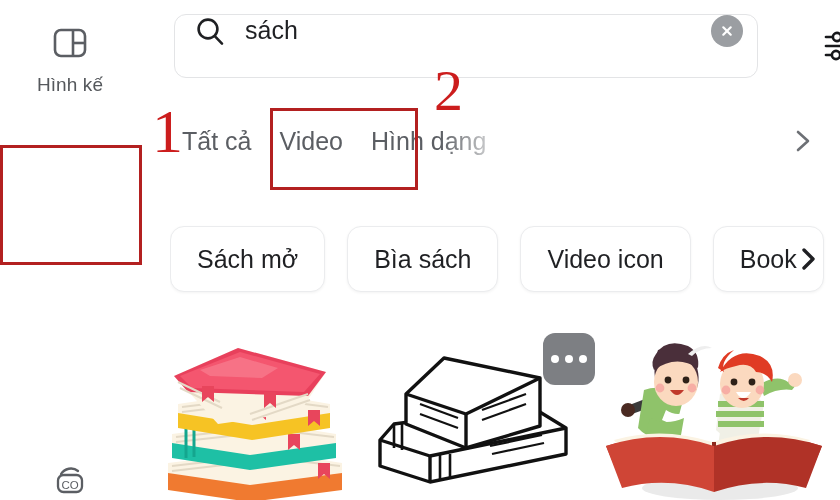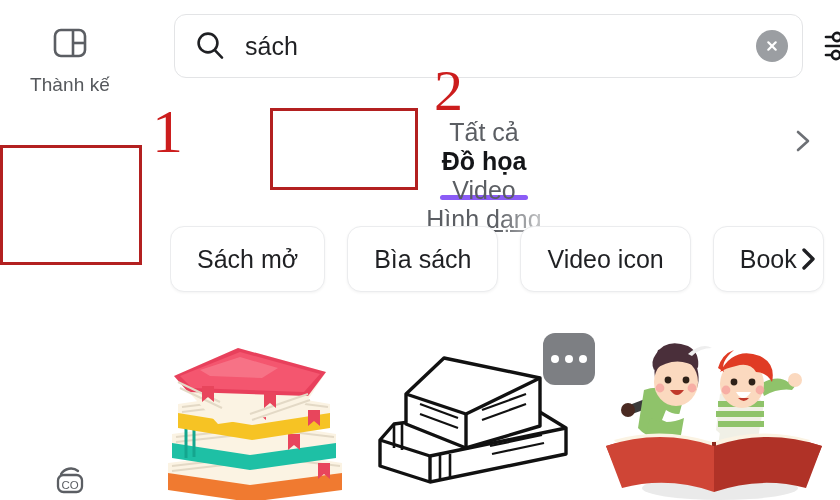--- a/index.html
+++ b/index.html
@@ -76,28 +76,28 @@
     width: 700px;
     height: 500px;
     background: #ffffff;
   }
 
   
   #search-bar {
     position: absolute;
     left: 34px;
     top: 14px;
-    width: 629px;
+    width: 584px;
     height: 64px;
     box-sizing: border-box;
     border: 1.5px solid #e3e4e6;
     border-radius: 12px;
     background: #ffffff;
     display: flex;
-    align-items: center;
+    align-items: flex-start;
   }
   #search-icon-wrap {
     margin-left: 18px;
     display: flex;
     align-items: center;
   }
   #search-input {
     border: 0;
     outline: 0;
     flex: 1;
@@ -134,21 +134,20 @@
 
   
   #tabs {
     position: absolute;
     left: 28px;
     top: 118px;
     width: 632px;
     height: 46px;
     display: flex;
     align-items: center;
-    flex-direction: column;
   }
   .tab {
     position: relative;
     font-size: 25px;
     color: #5b5e63;
     white-space: nowrap;
     padding: 0 14px;
     cursor: pointer;
   }
   .tab.active { color: #141518; font-weight: 700; }
@@ -156,21 +155,20 @@
     position: absolute;
     left: 12px;
     right: 12px;
     bottom: -24px;
     height: 5px;
     border-radius: 3px;
   }
   .tab.faded {
     -webkit-mask-image: linear-gradient(to right, #000 58%, rgba(0,0,0,0.15) 100%);
     mask-image: linear-gradient(to right, #000 58%, rgba(0,0,0,0.15) 100%);
-    text-decoration: underline;
   }
   #tabs-next {
     position: absolute;
     left: 646px;
     top: 124px;
     width: 34px;
     height: 34px;
     display: flex;
     align-items: center;
     justify-content: center;
@@ -279,21 +277,21 @@
   <div id="sidebar">
 
     <div class="side-item" style="top:14px;">
       <div class="side-icon">
         <svg width="44" height="44" viewBox="0 0 44 44" fill="none">
           <rect x="7" y="9" width="30" height="26" rx="6" stroke="#5b5e63" stroke-width="2.6"></rect>
           <line x1="25" y1="9" x2="25" y2="35" stroke="#5b5e63" stroke-width="2.6"></line>
           <line x1="25" y1="22" x2="37" y2="22" stroke="#5b5e63" stroke-width="2.6"></line>
         </svg>
       </div>
-      <div class="side-label">Thành kế</div>
+      <div class="side-label">Hình kế</div>
     </div>
 
 
 
     <div class="side-item" style="top:452px;">
       <div class="side-icon">
         <svg width="48" height="48" viewBox="0 0 48 48" fill="none">
           <path d="M15 17c3.5-5.5 11.5-7.5 17-3" stroke="#5b5e63" stroke-width="2.3" stroke-linecap="round"></path>
           <rect x="12" y="18" width="24" height="17" rx="5.5" stroke="#5b5e63" stroke-width="2.3"></rect>
           <text x="24" y="31.5" text-anchor="middle" font-family="Liberation Sans, sans-serif" font-size="11.5" fill="#5b5e63">CO</text>
@@ -328,24 +326,20 @@
         <line x1="3" y1="26" x2="35" y2="26" stroke="#17181b" stroke-width="2.7" stroke-linecap="round"></line>
         <circle cx="14" cy="8" r="4.1" fill="#ffffff" stroke="#17181b" stroke-width="2.6"></circle>
         <circle cx="23" cy="17" r="4.1" fill="#ffffff" stroke="#17181b" stroke-width="2.6"></circle>
         <circle cx="13" cy="26" r="4.1" fill="#ffffff" stroke="#17181b" stroke-width="2.6"></circle>
       </svg>
     </div>
 
     <div id="tabs">
       <div class="tab">
         <span>Tất cả</span>
-      </div>
-      <div class="tab active">
-        <span>Đồ họa</span>
-        <span class="tab-underline" id="active-underline" style="background: rgb(139, 92, 246);"></span>
       </div>
       <div class="tab">
         <span>Video</span>
       </div>
       <div class="tab faded">
         <span>Hình dạng</span>
       </div>
     </div>
     <div id="tabs-next">
       <svg width="26" height="30" viewBox="0 0 26 30" fill="none">

